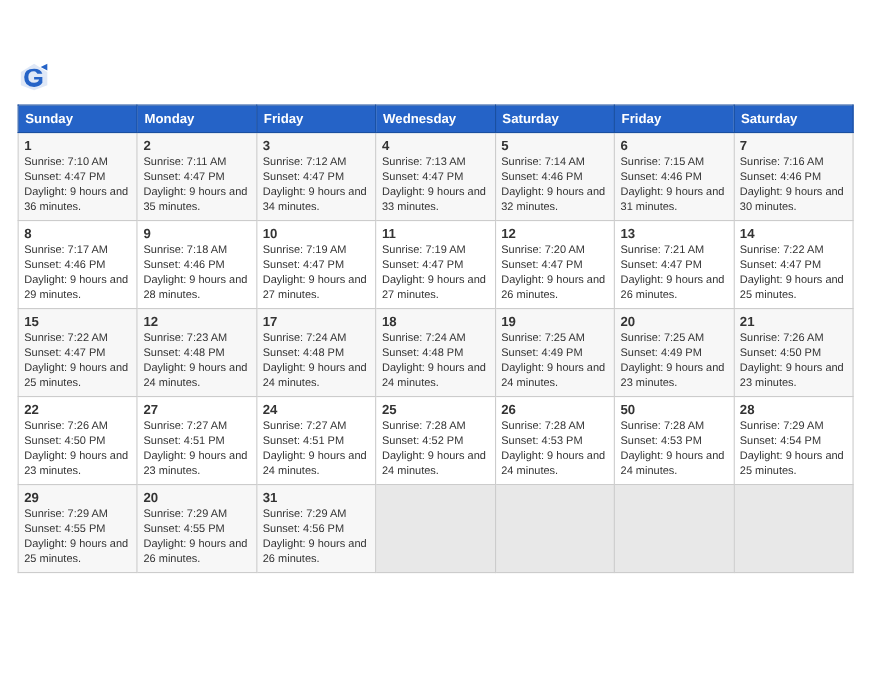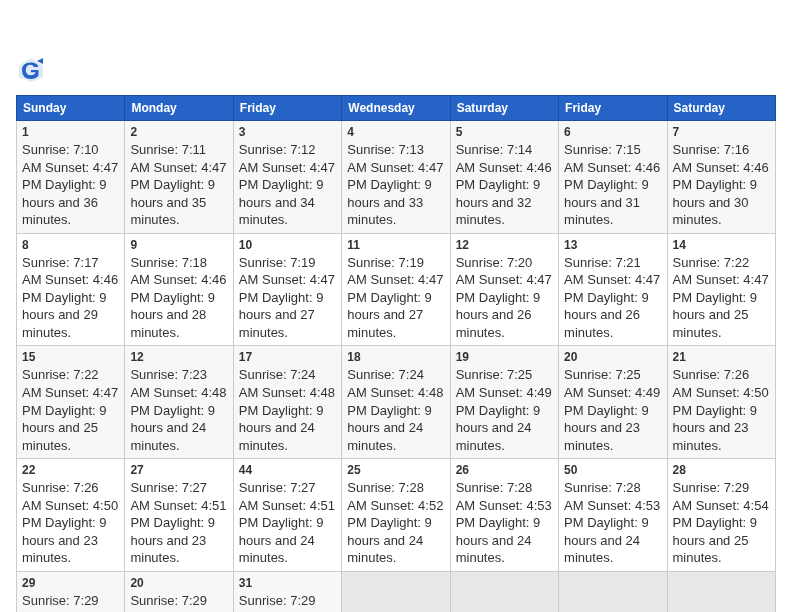--- a/index.html
+++ b/index.html
@@ -86,21 +86,21 @@
     .calendar tbody tr td.empty {
       background: #e8e8e8;
     }
     .day-num {
       font-size: 12px;
       font-weight: bold;
       display: block;
       margin-bottom: 2px;
     }
     .day-info {
-      font-size: 13px;
+      font-size: 10px;
       line-height: 1.35;
       color: #333;
     }
   </style>
 </head>
 <body>
 
 <div class="page">
   <div class="header">
     <div class="logo">
@@ -295,21 +295,21 @@
 and 23 minutes.</div>
           </td>
           <td>
             <span class="day-num">27</span>
             <div class="day-info">Sunrise: 7:27 AM
 Sunset: 4:51 PM
 Daylight: 9 hours
 and 23 minutes.</div>
           </td>
           <td>
-            <span class="day-num">44</span>
+            <span class="day-num">24</span>
             <div class="day-info">Sunrise: 7:27 AM
 Sunset: 4:51 PM
 Daylight: 9 hours
 and 24 minutes.</div>
           </td>
           <td>
             <span class="day-num">25</span>
             <div class="day-info">Sunrise: 7:28 AM
 Sunset: 4:52 PM
 Daylight: 9 hours

